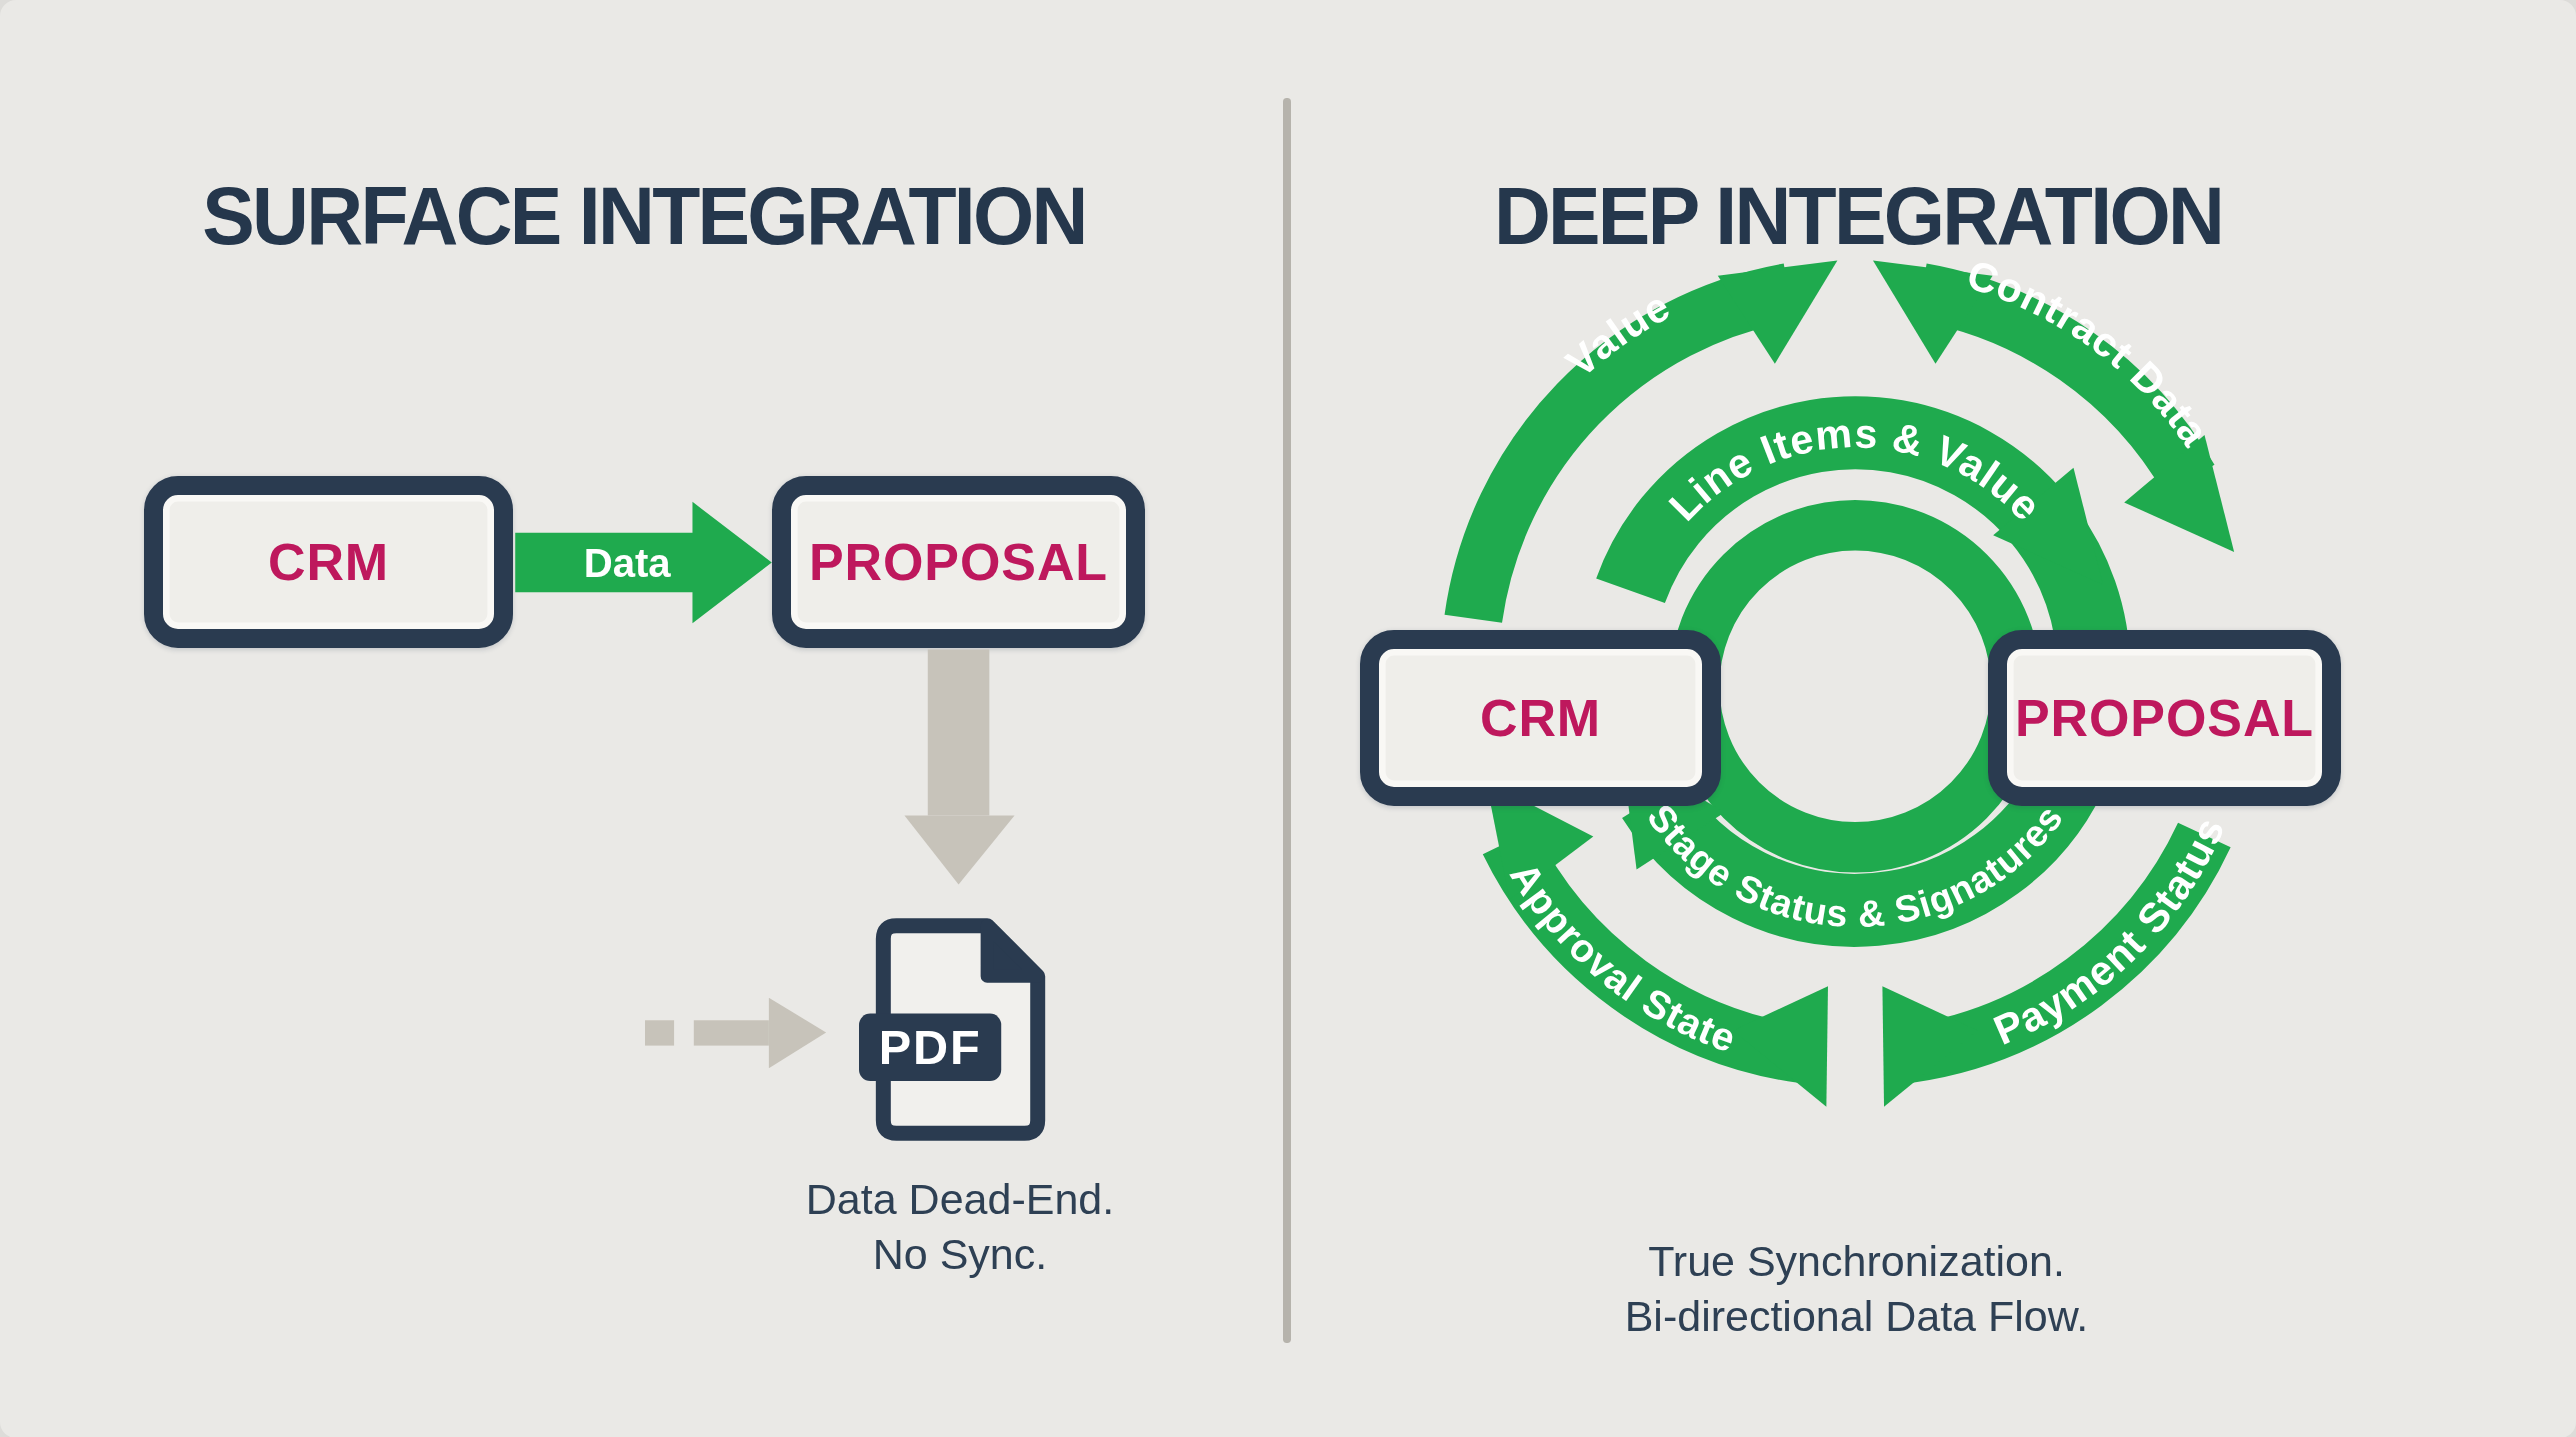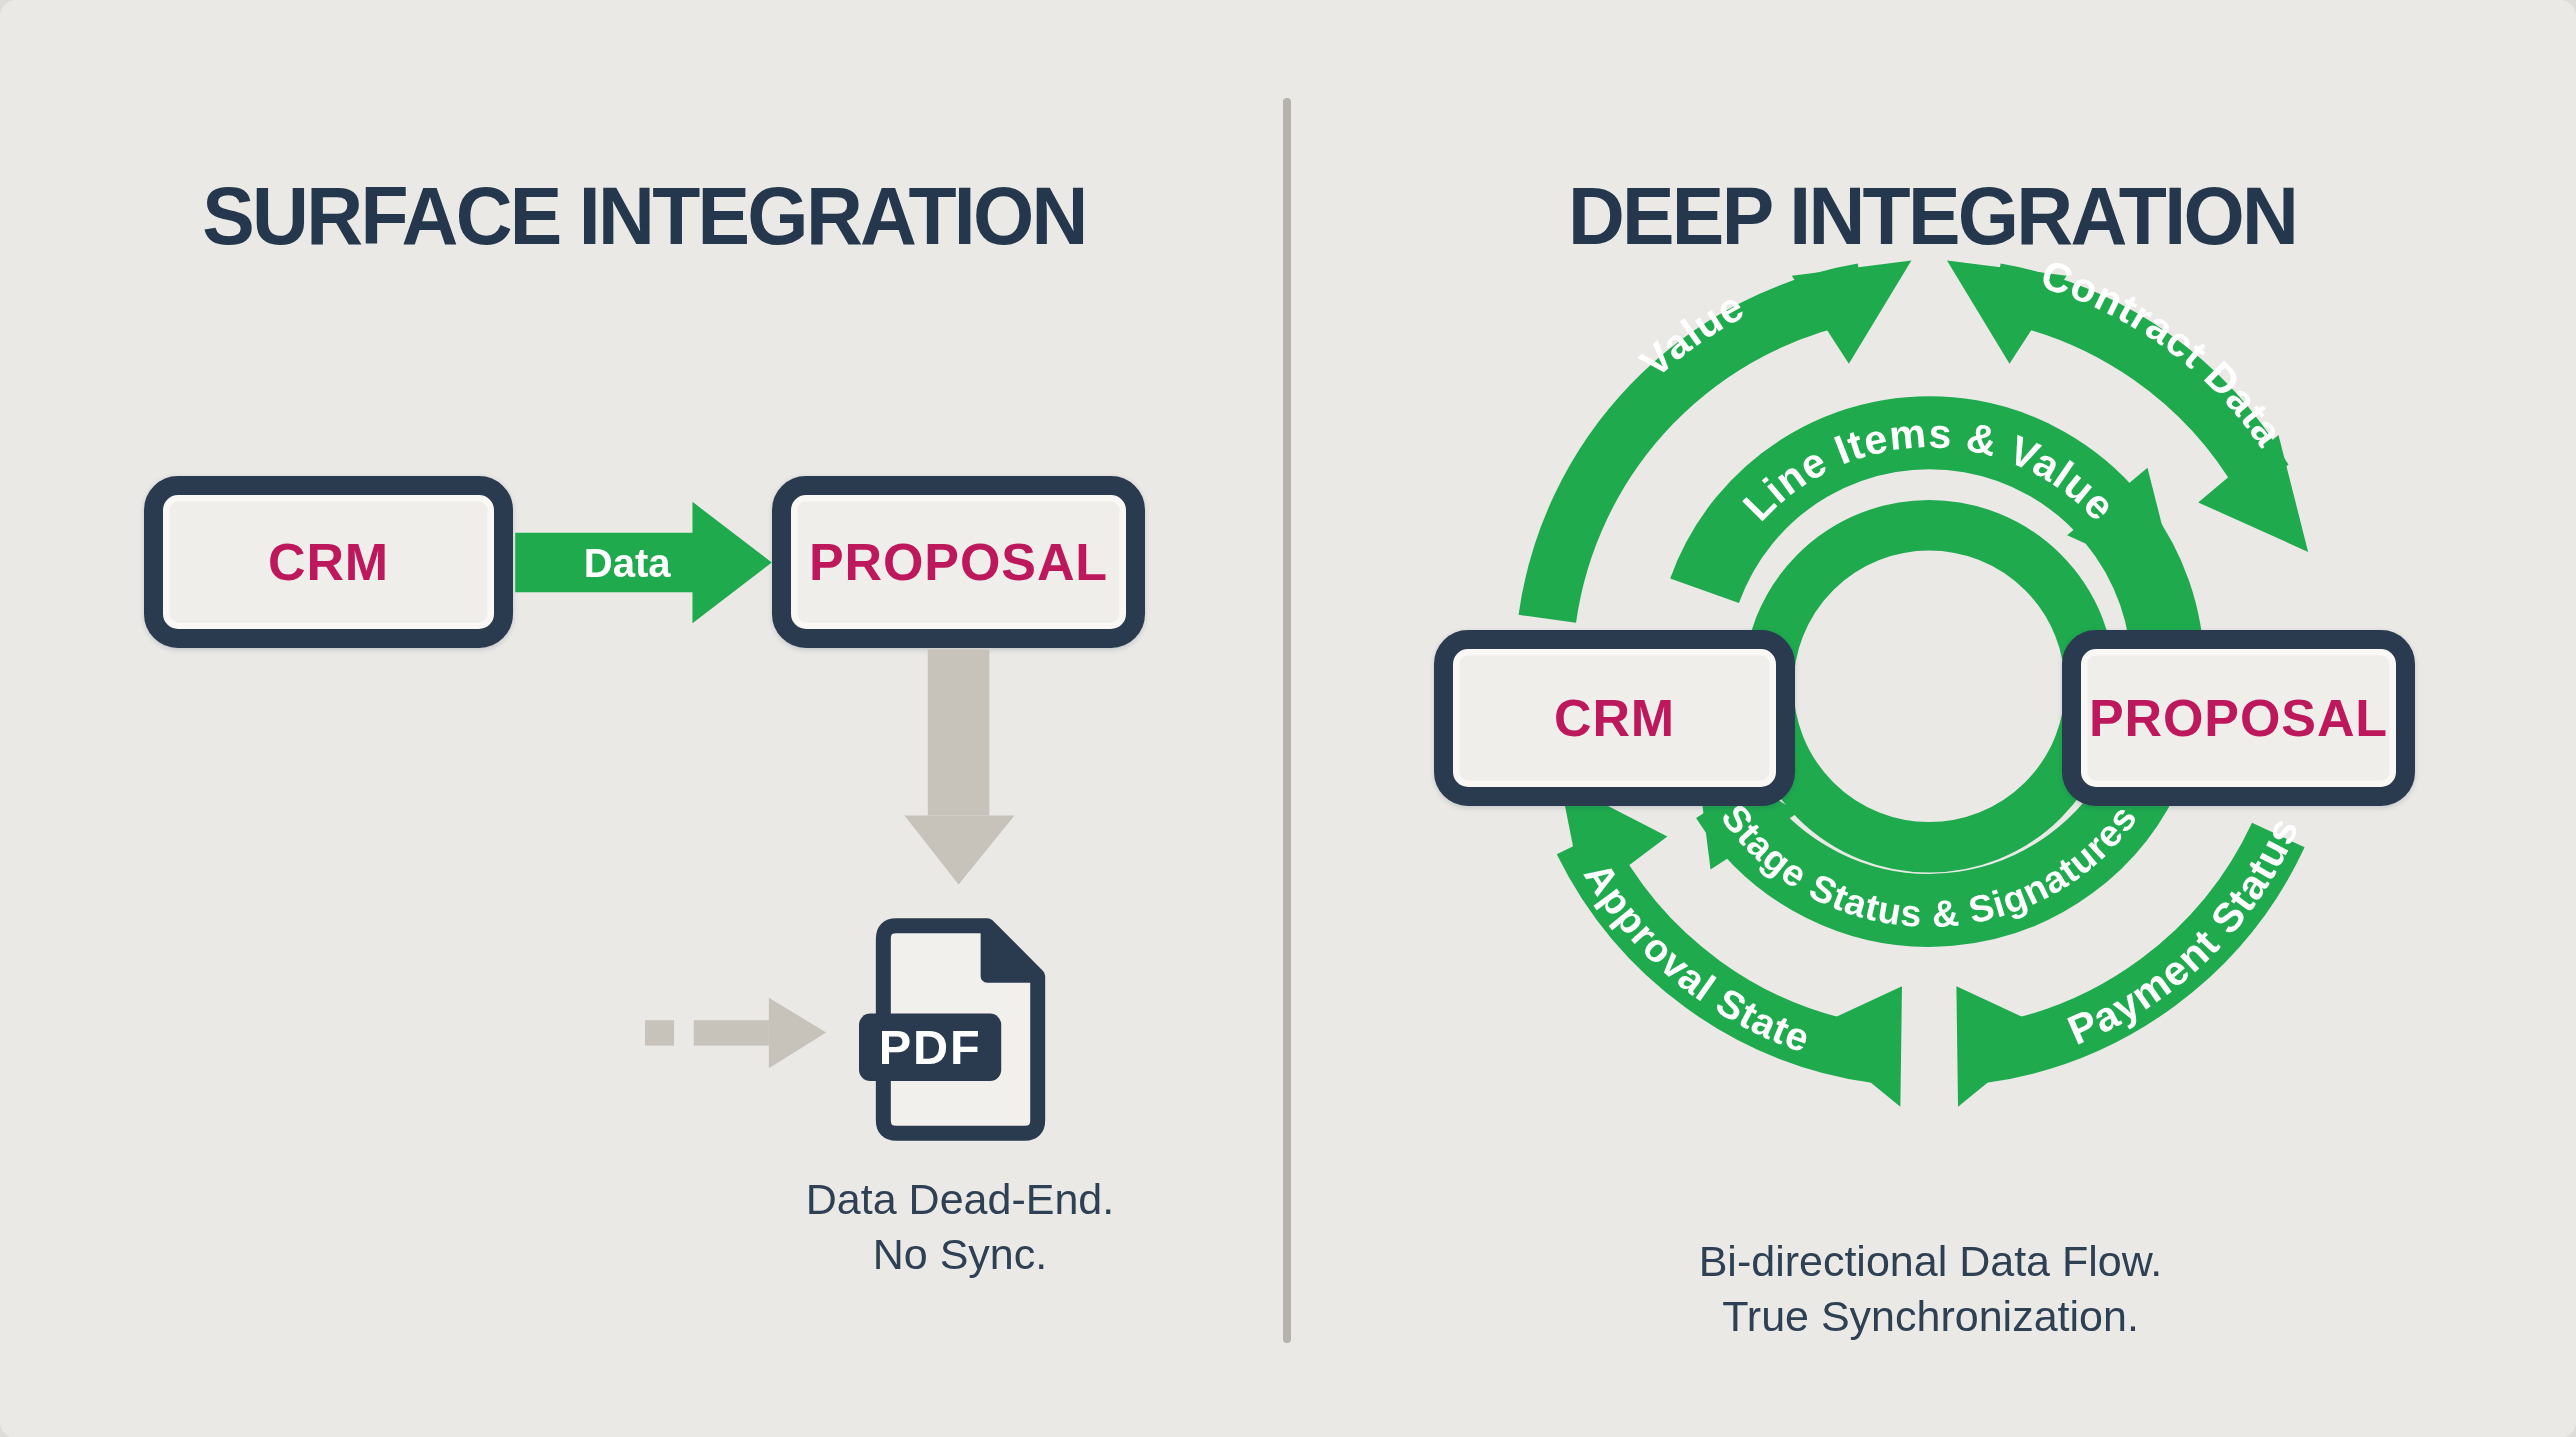--- a/index.html
+++ b/index.html
@@ -5,21 +5,21 @@
   html,body{margin:0;padding:0;background:#dddcd9;}
   .canvas{
     position:relative;width:2576px;height:1438px;overflow:hidden;
     background:radial-gradient(ellipse at 50% 42%, #edecе9 0%, #eae9e6 55%, #e4e3df 100%);
     background-color:#eae9e6;
     font-family:"Liberation Sans","DejaVu Sans",sans-serif;
     border-radius:16px;
   }
   .panel{position:absolute;top:0;width:1288px;height:1438px;}
   .panel.left{left:0;}
-  .panel.right{left:1288px;}
+  .panel.right{left:1214px;}
   .panel-title{
     position:absolute;top:114px;left:0;width:100%;
     text-align:center;font-size:82px;font-weight:700;letter-spacing:-2.8px;
     color:#25374c;transform:scaleX(.96);
   }
   .divider{position:absolute;left:1283px;top:98px;width:7.5px;height:1245px;background:#b6b3ac;border-radius:3.7px;}
 
   
   .sysbox{
     position:absolute;box-sizing:border-box;
@@ -164,19 +164,19 @@
     </svg>
 
     <div class="sysbox rbox-crm">
       <span class="boxlabel">CRM</span>
     </div>
     <div class="sysbox rbox-proposal">
       <span class="boxlabel">PROPOSAL</span>
     </div>
 
     <div class="caption right-cap">
+      <div class="cap-line">True Synchronization.</div>
       <div class="cap-line">Bi-directional Data Flow.</div>
-      <div class="cap-line">True Synchronization.</div>
     </div>
   </section>
 
 </div>
 
 
 </body></html>

